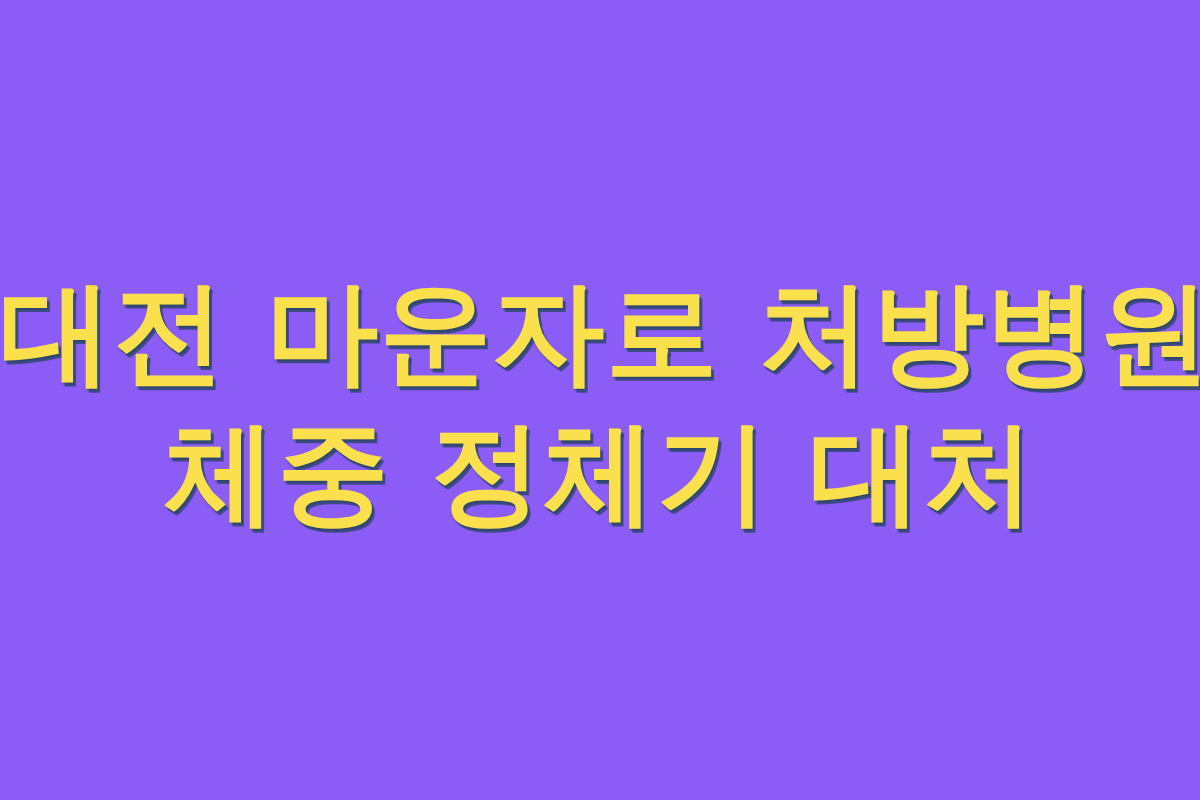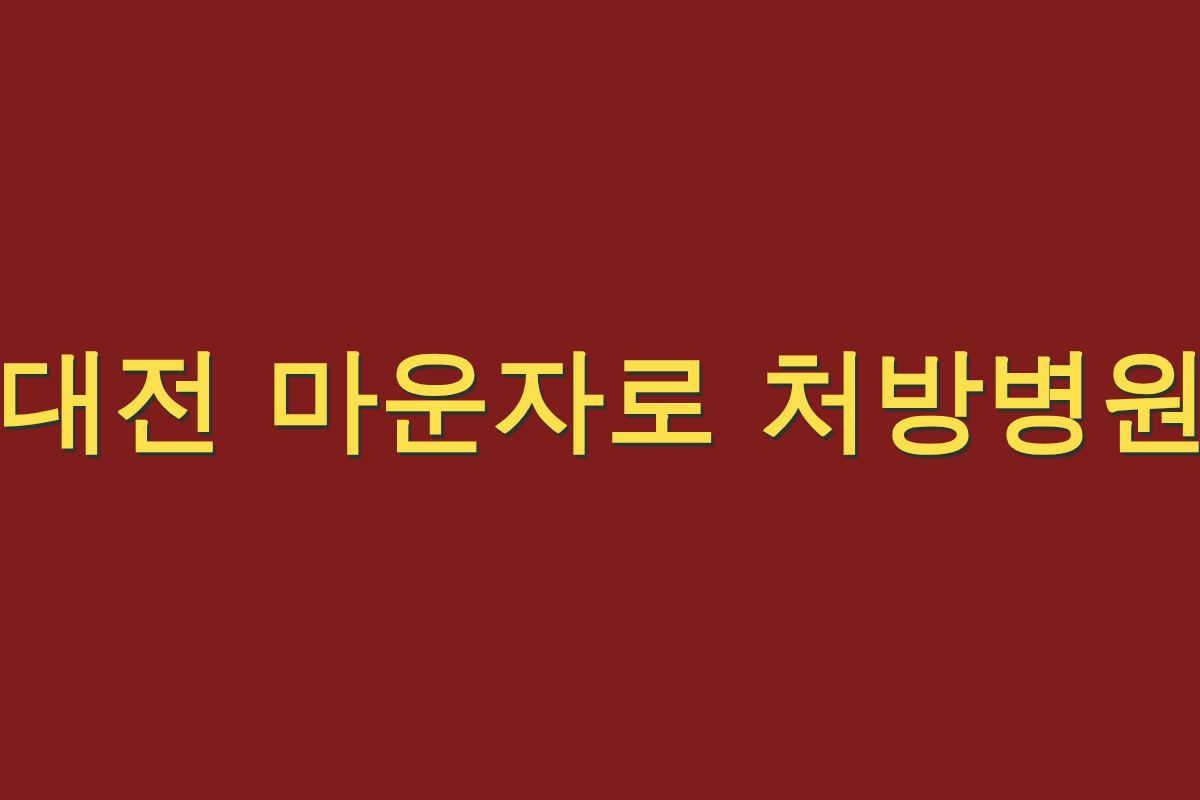--- a/index.html
+++ b/index.html
@@ -50,18 +50,19 @@
     transform: translateY(-2px);
   }
 
   .headline.line-2 {
     transform: translateY(6px);
   }
 </style>
 </head>
 <body>
 
-<div id="banner" style="background-color: #7f1d1d;">
+<div id="banner" style="background-color: #8b5cf6;">
 
   <div class="headline line-1" style="color: rgb(251, 224, 77); text-shadow: rgba(8, 62, 55, 0.55) 3px 4px 0px, rgba(8, 62, 55, 0.4) 1px 2px 2px;">대전 마운자로 처방병원</div>
 
+  <div class="headline line-2" style="color: rgb(251, 224, 77); text-shadow: rgba(8, 62, 55, 0.55) 3px 4px 0px, rgba(8, 62, 55, 0.4) 1px 2px 2px;">체중 정체기 대처</div>
 
 </div>
 
 </body></html>

